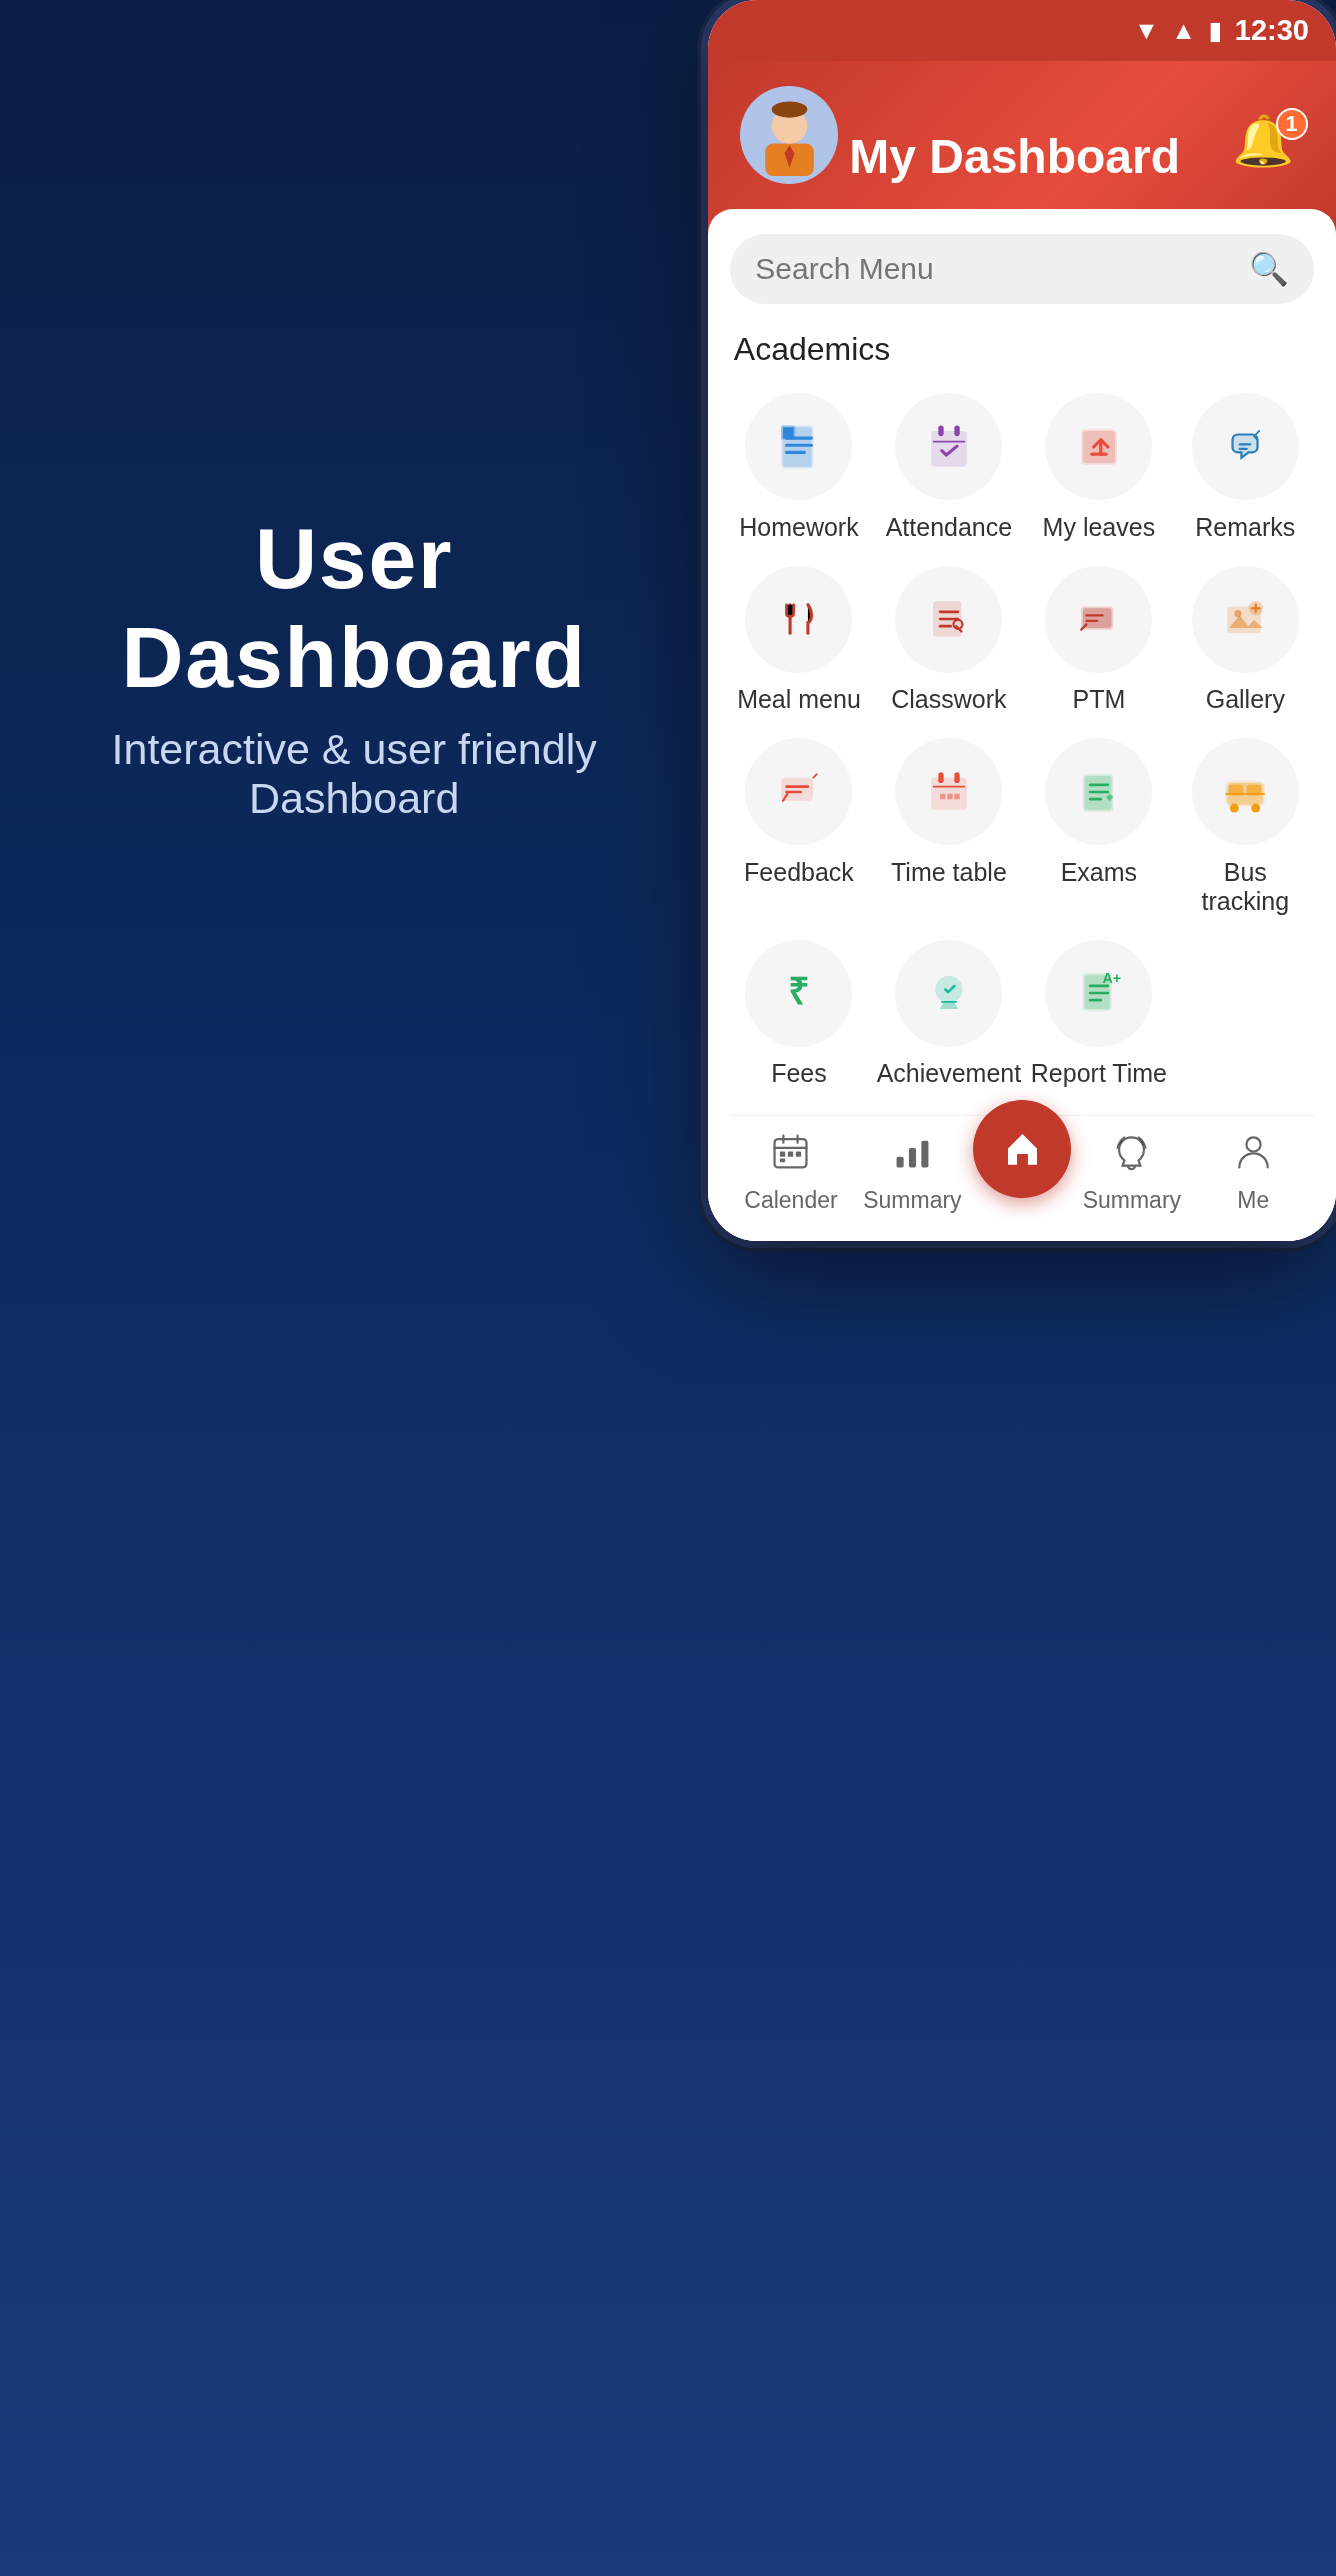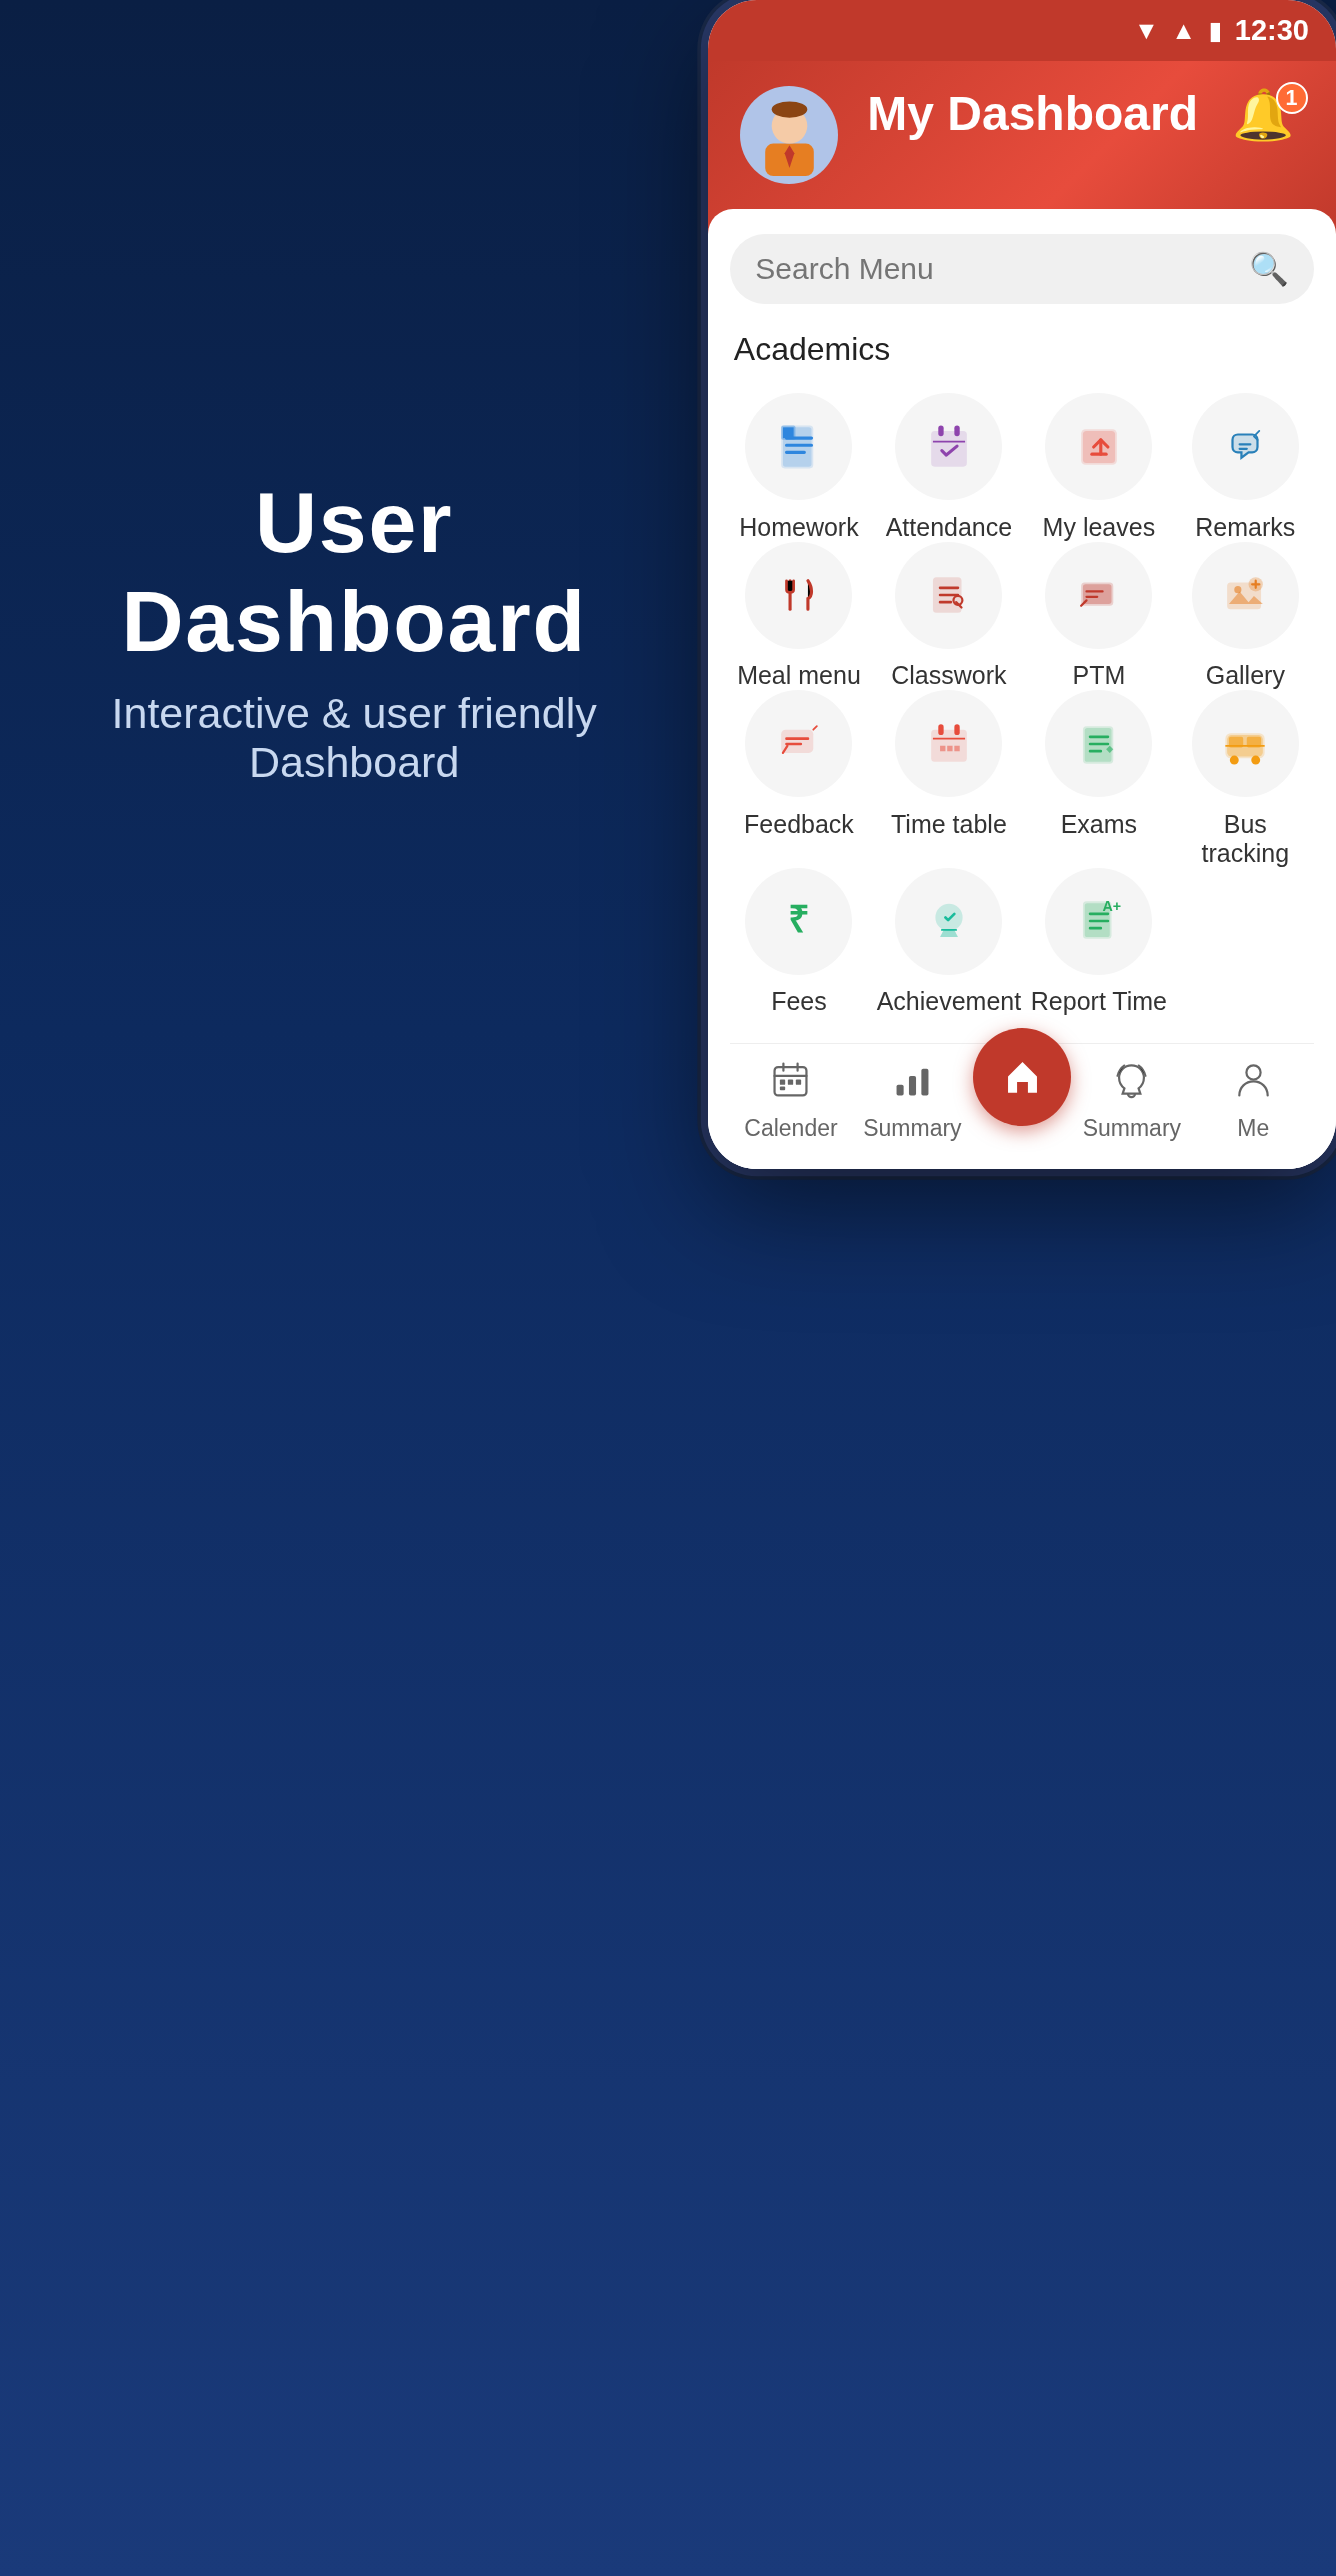--- a/index.html
+++ b/index.html
@@ -54,22 +54,22 @@
     .status-bar .wifi-icon { color: white; font-size: 25px; }
     .status-bar .signal-icon { color: white; font-size: 25px; }
     .status-bar .battery-icon { color: white; font-size: 25px; }
     .status-bar .time { color: white; font-size: 29px; font-weight: bold; }
 
     
     .app-header {
       background: linear-gradient(135deg, #c0392b 0%, #e74c3c 60%, #c0392b 100%);
       padding: 25px 32px 54px;
       display: flex;
-      align-items: flex-start;
-      gap: 29px;
+      align-items: flex-end;
+      gap: 11px;
       position: relative;
     }
     .avatar-circle {
       width: 98px;
       height: 98px;
       border-radius: 50%;
       background: #b0c4e8;
       display: flex;
       align-items: center;
       justify-content: center;
@@ -143,21 +143,21 @@
       font-size: 32px;
       font-weight: 400;
       color: #222;
       margin-bottom: 25px;
       padding-left: 3.6px;
     }
 
     .grid-section {
       display: grid;
       grid-template-columns: repeat(4, 1fr);
-      gap: 0 9px;
+      gap: 24px 9px;
       padding-bottom: 27px;
     }
 
     .grid-item {
       display: flex;
       flex-direction: column;
       align-items: center;
       gap: 12.5px;
       cursor: pointer;
     }

